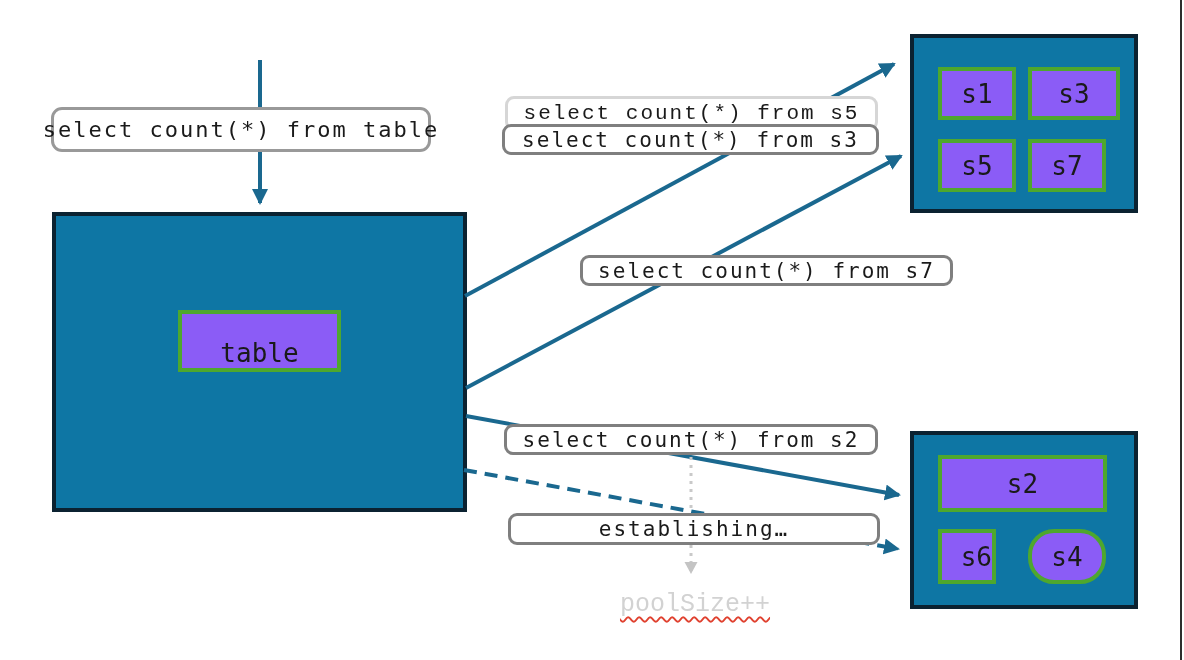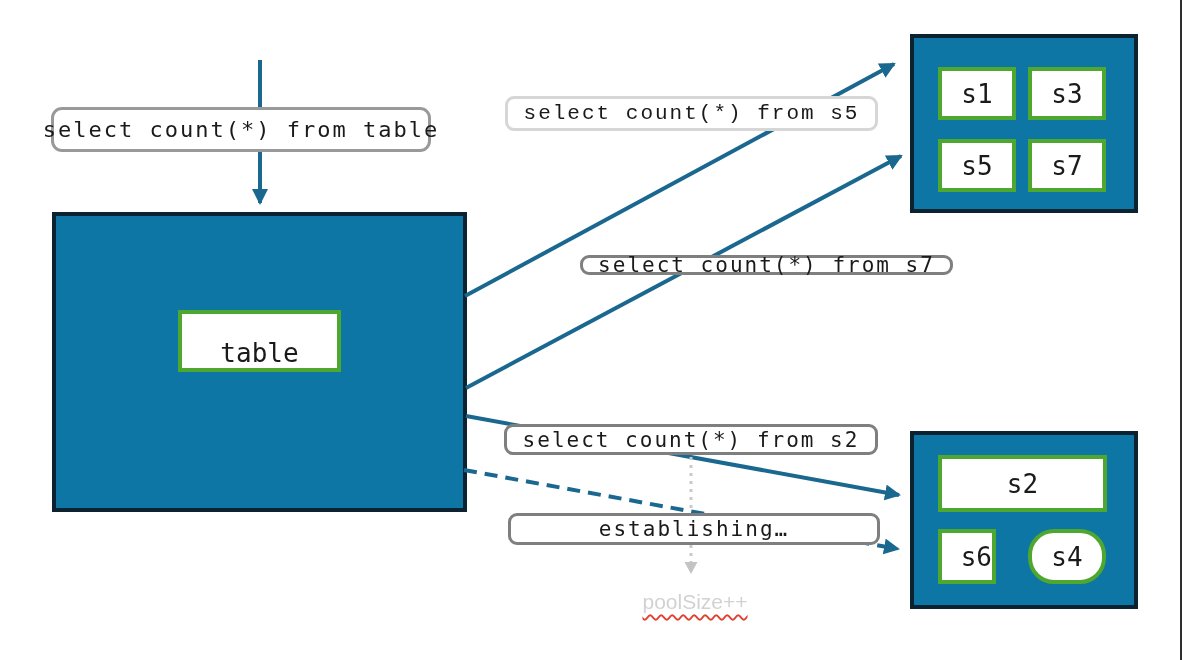--- a/index.html
+++ b/index.html
@@ -18,35 +18,35 @@
   .aline.dashed{stroke-dasharray:13 8;}
   .dline{stroke:var(--dotted); stroke-width:3; fill:none; stroke-dasharray:3 5;}
   .mk-teal{fill:var(--arrow);}
   .mk-gray{fill:#c4c4c4;}
 
   .group-box{
     position:absolute; background:var(--teal); border:4px solid var(--navy);
     box-sizing:border-box; z-index:1;
   }
   .shard-cell{
-    position:absolute; background:#ffffff; border:4px solid var(--green);
+    position:absolute; background:#8b5cf6; border:4px solid var(--green);
     box-sizing:border-box; display:flex; align-items:center; justify-content:center;
     font-size:26px; color:var(--ink); z-index:2;
   }
   .qlabel{
     position:absolute; background:#fff; border:3px solid var(--label-border-gray);
     border-radius:9px; box-sizing:border-box; display:flex; align-items:center;
     justify-content:center; font-size:21px; letter-spacing:2px; color:var(--ink);
     white-space:nowrap; z-index:3;
   }
   .qlabel.light{border-color:var(--label-border-light);}
   .qlabel.big{border-color:var(--label-border-med); font-size:22px; border-radius:11px;}
   .pool-note{
     position:absolute; left:600px; top:590px; width:190px; text-align:center;
-    font-family:Liberation Sans, sans-serif; font-size:21px; color:var(--ghost);
+    font-family:Liberation Mono, monospace; font-size:25px; color:var(--ghost);
     text-decoration:underline; text-decoration-style:wavy;
     text-decoration-color:var(--squiggle); text-decoration-thickness:2px;
     text-underline-offset:5px; z-index:3;
   }
   .slide-edge{
     position:absolute; left:1180px; top:0; width:2px; height:660px;
     background:#2e2e2e; z-index:0;
   }
 </style>
 </head>
@@ -76,21 +76,21 @@
   <div class="group-box" style="left:52px; top:212px; width:415px; height:300px;">
     <div class="shard-cell" style="left:122px; top:94px; width:163px; height:62px;align-items:flex-end;">
       <span>table</span>
     </div>
   </div>
 
   <div class="group-box" style="left:910px; top:34px; width:228px; height:179px;">
     <div class="shard-cell" style="left:24px;  top:29px;  width:78px; height:53px;">
       <span>s1</span>
     </div>
-    <div class="shard-cell" style="left:114px; top:29px;  width:78px; height:53px;">
+    <div class="shard-cell" style="left:114px; top:29px;  width:92px; height:53px;">
       <span>s3</span>
     </div>
     <div class="shard-cell" style="left:24px;  top:101px; width:78px; height:53px;">
       <span>s5</span>
     </div>
     <div class="shard-cell" style="left:114px; top:101px; width:78px; height:53px;">
       <span>s7</span>
     </div>
   </div>
 
@@ -107,22 +107,25 @@
   </div>
 
   <div class="qlabel big" style="left:51px; top:107px; width:380px; height:45px;">
     <span>select count(*) from table</span>
   </div>
 
   <div class="qlabel light" style="left:505px; top:96px; width:373px; height:35px;font-family:Liberation Mono, monospace;">
     <span>select count(*) from s5</span>
   </div>
 
+  <div class="qlabel" style="left:502px; top:124px; width:377px; height:31px;">
+    <span>select count(*) from s3</span>
+  </div>
 
-  <div class="qlabel" style="left:580px; top:255px; width:373px; height:20px;">
+  <div class="qlabel" style="left:580px; top:255px; width:373px; height:31px;">
     <span>select count(*) from s7</span>
   </div>
 
   <div class="qlabel" style="left:504px; top:424px; width:374px; height:31px;">
     <span>select count(*) from s2</span>
   </div>
 
   <div class="qlabel" style="left:508px; top:513px; width:372px; height:32px;">
     <span>establishing…</span>
   </div>

